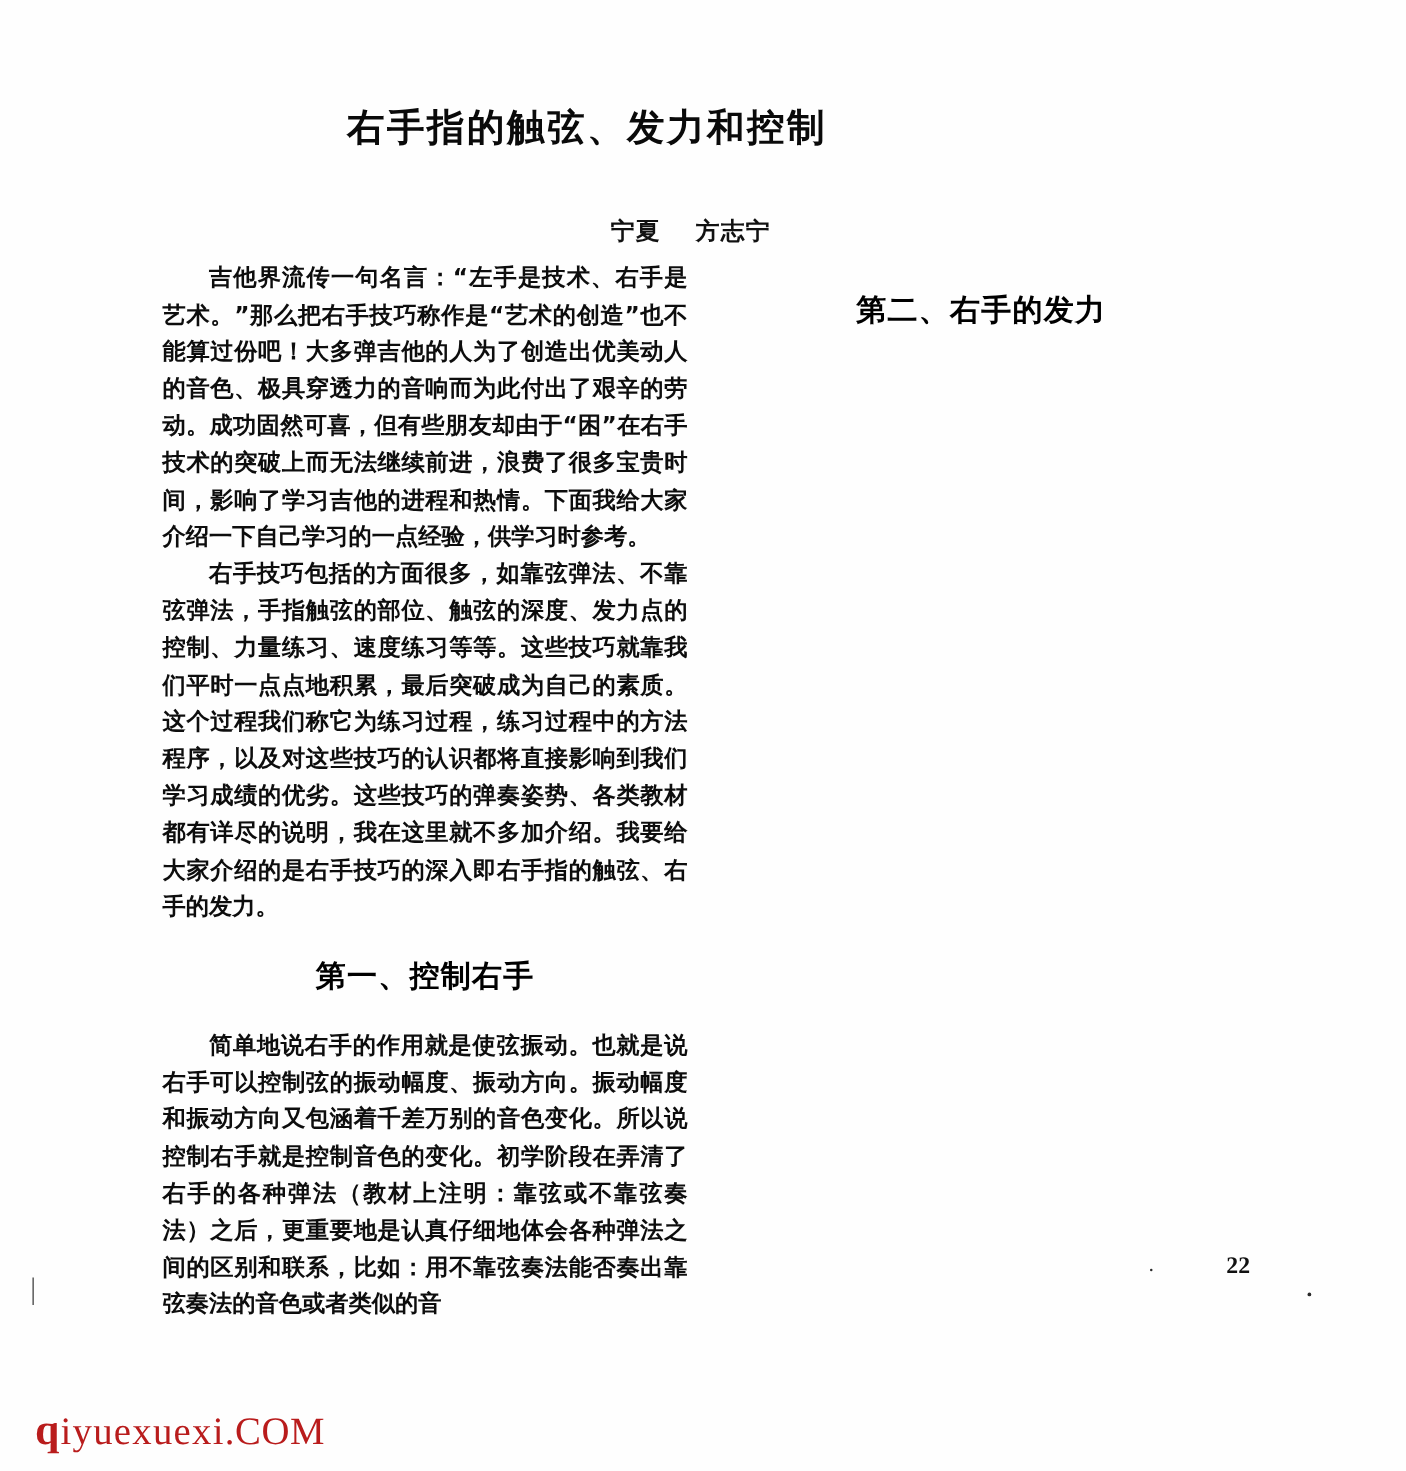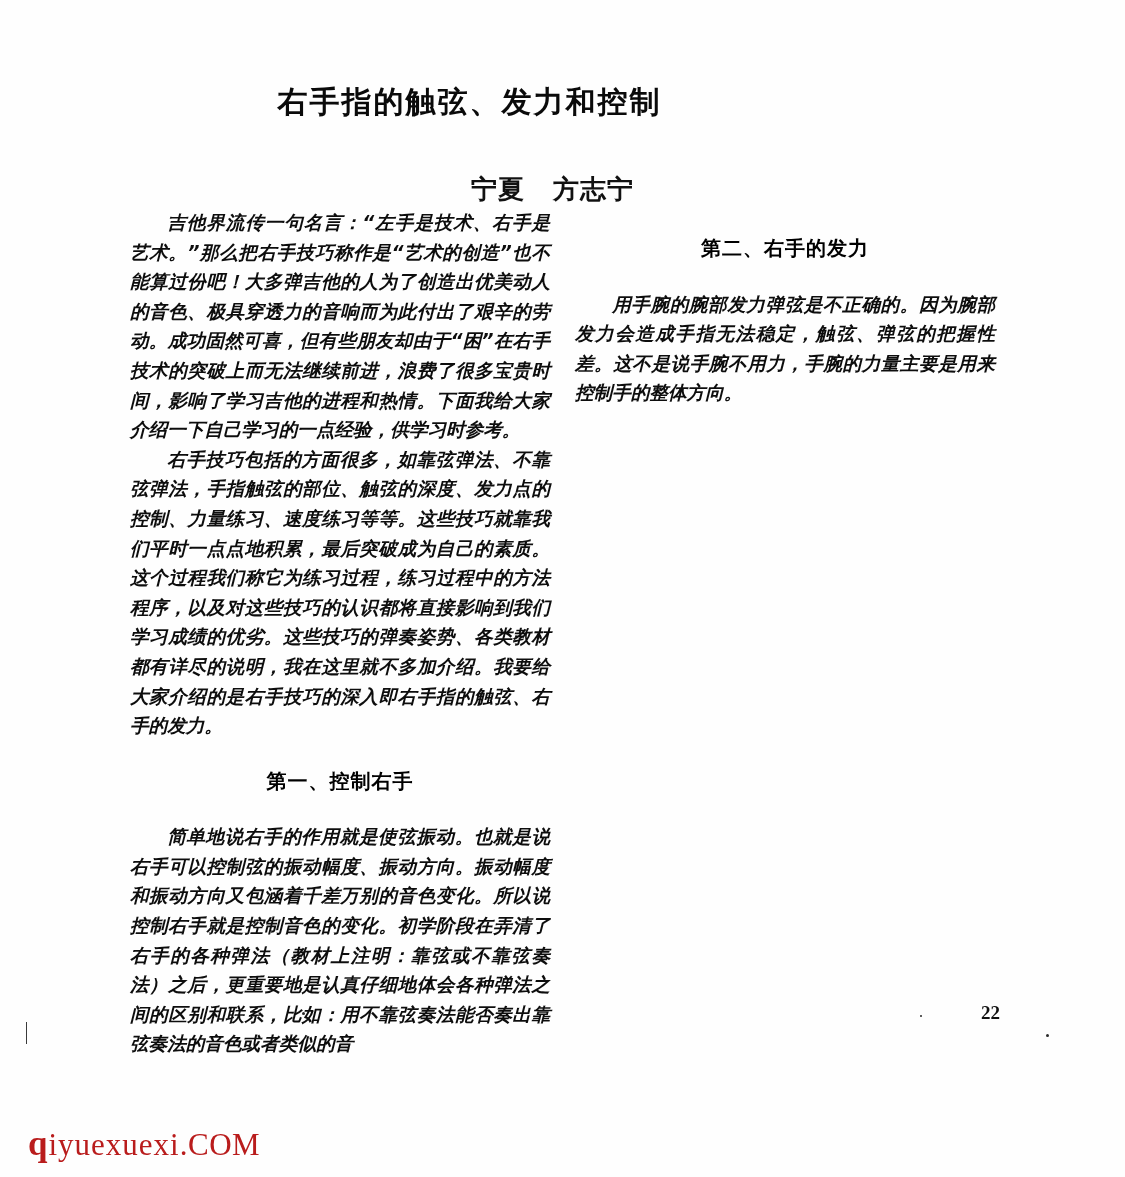--- a/index.html
+++ b/index.html
@@ -36,21 +36,21 @@
     font-family: "DejaVu Sans", "Liberation Sans", sans-serif;
   }
 
   
   .byline {
     position: absolute;
     left: 0;
     top: 172px;
     width: 1105px;
     text-align: center;
-    font-size: 26px;
+    font-size: 19px;
     font-weight: bold;
     color: #111;
     letter-spacing: 1px;
   }
   .byline .sep { display: inline-block; width: 28px; }
 
   
   .columns {
     position: absolute;
     left: 0;
@@ -70,28 +70,27 @@
     color: #0d0d0d;
     letter-spacing: 0px;
   }
   .col-left  { left: 130px; }
   .col-right { left: 575px; }
 
   .para {
     margin: 0;
     text-indent: 2em;
     text-align: justify;
-    font-style: italic;
   }
   .para + .para { margin-top: 0px; }
 
   .section-head {
     margin: 26px 0 26px 0;
     text-align: center;
-    font-size: 20px;
+    font-size: 24px;
     font-weight: bold;
     letter-spacing: 1px;
     text-indent: 0;
     color: #000;
   }
 
   
   .page-number {
     position: absolute;
     right: 125px;
@@ -149,21 +148,20 @@
 
     <div class="col col-left">
       <p class="para">吉他界流传一句名言：“左手是技术、右手是艺术。”那么把右手技巧称作是“艺术的创造”也不能算过份吧！大多弹吉他的人为了创造出优美动人的音色、极具穿透力的音响而为此付出了艰辛的劳动。成功固然可喜，但有些朋友却由于“困”在右手技术的突破上而无法继续前进，浪费了很多宝贵时间，影响了学习吉他的进程和热情。下面我给大家介绍一下自己学习的一点经验，供学习时参考。</p>
       <p class="para">右手技巧包括的方面很多，如靠弦弹法、不靠弦弹法，手指触弦的部位、触弦的深度、发力点的控制、力量练习、速度练习等等。这些技巧就靠我们平时一点点地积累，最后突破成为自己的素质。这个过程我们称它为练习过程，练习过程中的方法程序，以及对这些技巧的认识都将直接影响到我们学习成绩的优劣。这些技巧的弹奏姿势、各类教材都有详尽的说明，我在这里就不多加介绍。我要给大家介绍的是右手技巧的深入即右手指的触弦、右手的发力。</p>
       <h2 class="section-head">第一、控制右手</h2>
       <p class="para">简单地说右手的作用就是使弦振动。也就是说右手可以控制弦的振动幅度、振动方向。振动幅度和振动方向又包涵着千差万别的音色变化。所以说控制右手就是控制音色的变化。初学阶段在弄清了右手的各种弹法（教材上注明：靠弦或不靠弦奏法）之后，更重要地是认真仔细地体会各种弹法之间的区别和联系，比如：用不靠弦奏法能否奏出靠弦奏法的音色或者类似的音</p>
     </div>
 
     <div class="col col-right">
       <h2 class="section-head">第二、右手的发力</h2>
-      <p class="para">用手腕的腕部发力弹弦是不正确的。因为腕部发力会造成手指无法稳定，触弦、弹弦的把握性差。这不是说手腕不用力，手腕的力量主要是用来控制手的整体方向。</p>
     </div>
 
   </div>
 
   <div class="page-number">22</div>
 
   <div class="speck" style="left:302px; top:1012px; width:3px; height:3px;"></div>
   <div class="speck" style="left:1046px; top:1034px; width:3px; height:3px;"></div>
   <div class="speck" style="left:920px; top:1015px; width:2px; height:2px;"></div>
   <div class="tick-mark"></div>

